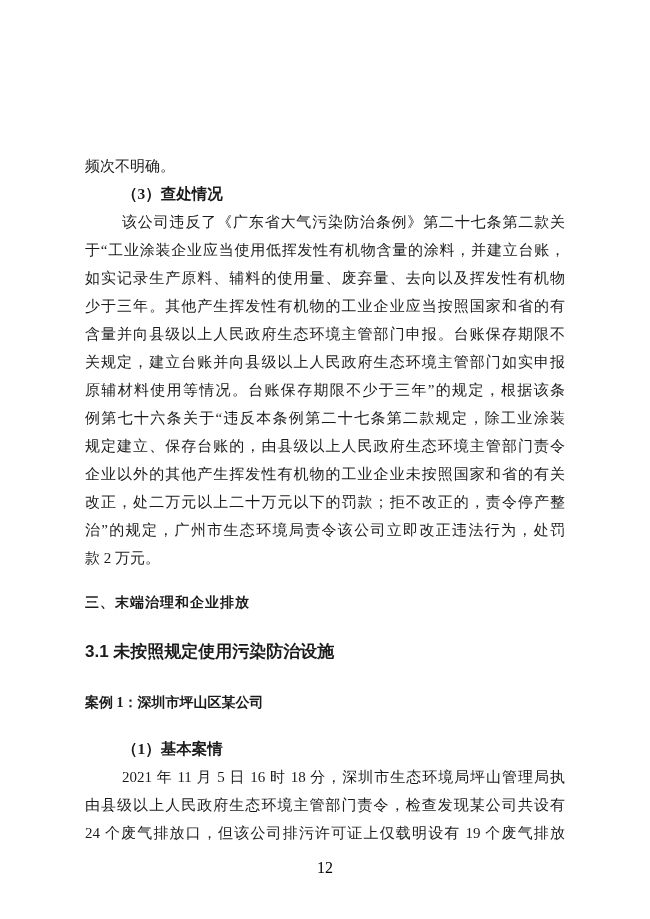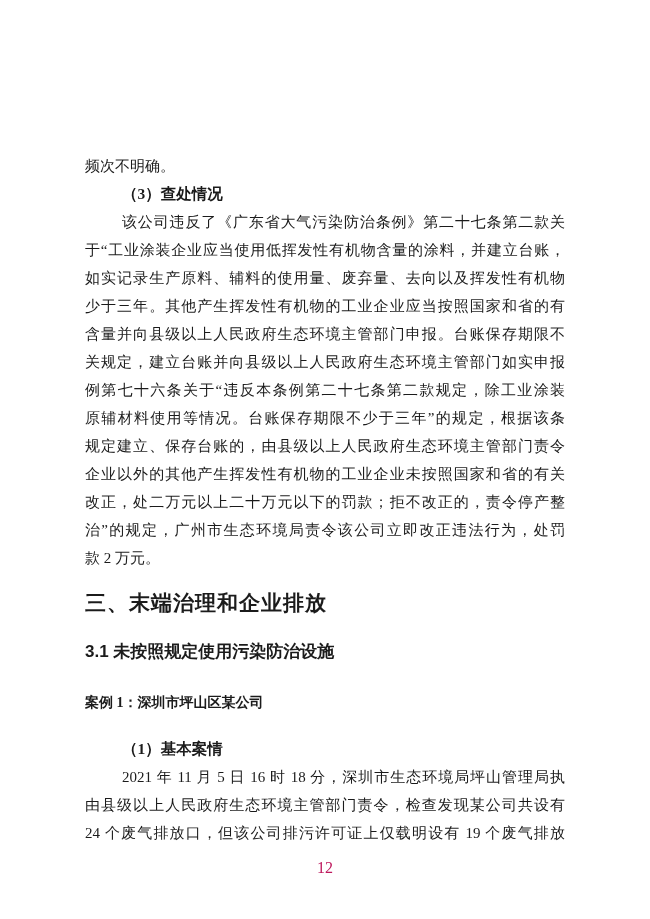--- a/index.html
+++ b/index.html
@@ -38,21 +38,21 @@
     padding-left: 37px;
   }
   .line.para-heading {
     font-weight: bold;
     font-size: 15.5px;
     padding-left: 37px;
   }
   .line.h1 {
     font-family: Liberation Serif, serif;
     font-weight: bold;
-    font-size: 21px;
+    font-size: 14px;
     line-height: 30px;
     margin-top: 16px;
     letter-spacing: 1px;
   }
   .line.h2 {
     font-family: "Liberation Sans", sans-serif;
     font-weight: bold;
     font-size: 17px;
     line-height: 28px;
     margin-top: 20px;
@@ -69,38 +69,38 @@
   }
   .page-number {
     position: absolute;
     top: 818px;
     left: 0;
     width: 100%;
     text-align: center;
     font-family: "Liberation Serif", serif;
     font-size: 16px;
     line-height: 20px;
-    color: #be185d;
+    color: #000000;
   }
 </style>
 </head>
 <body>
 
 <div class="page">
   <div class="doc-body" id="doc-body">
       <div class="line body">频次不明确。</div>
       <div class="line para-heading">（3）查处情况</div>
       <div class="line body indent justify">该公司违反了《广东省大气污染防治条例》第二十七条第二款关</div>
       <div class="line body justify">于“工业涂装企业应当使用低挥发性有机物含量的涂料，并建立台账，</div>
       <div class="line body justify">如实记录生产原料、辅料的使用量、废弃量、去向以及挥发性有机物</div>
       <div class="line body justify">少于三年。其他产生挥发性有机物的工业企业应当按照国家和省的有</div>
       <div class="line body justify">含量并向县级以上人民政府生态环境主管部门申报。台账保存期限不</div>
       <div class="line body justify">关规定，建立台账并向县级以上人民政府生态环境主管部门如实申报</div>
+      <div class="line body justify">原辅材料使用等情况。台账保存期限不少于三年”的规定，根据该条</div>
       <div class="line body justify">例第七十六条关于“违反本条例第二十七条第二款规定，除工业涂装</div>
-      <div class="line body justify">原辅材料使用等情况。台账保存期限不少于三年”的规定，根据该条</div>
       <div class="line body justify">规定建立、保存台账的，由县级以上人民政府生态环境主管部门责令</div>
       <div class="line body justify">企业以外的其他产生挥发性有机物的工业企业未按照国家和省的有关</div>
       <div class="line body justify">改正，处二万元以上二十万元以下的罚款；拒不改正的，责令停产整</div>
       <div class="line body justify">治”的规定，广州市生态环境局责令该公司立即改正违法行为，处罚</div>
       <div class="line body">款 2 万元。</div>
       <div class="line h1">三、末端治理和企业排放</div>
       <div class="line h2">3.1 未按照规定使用污染防治设施</div>
       <div class="line h3">案例 1：深圳市坪山区某公司</div>
       <div class="line para-heading">（1）基本案情</div>
       <div class="line body indent justify">2021 年 11 月 5 日 16 时 18 分，深圳市生态环境局坪山管理局执</div>

